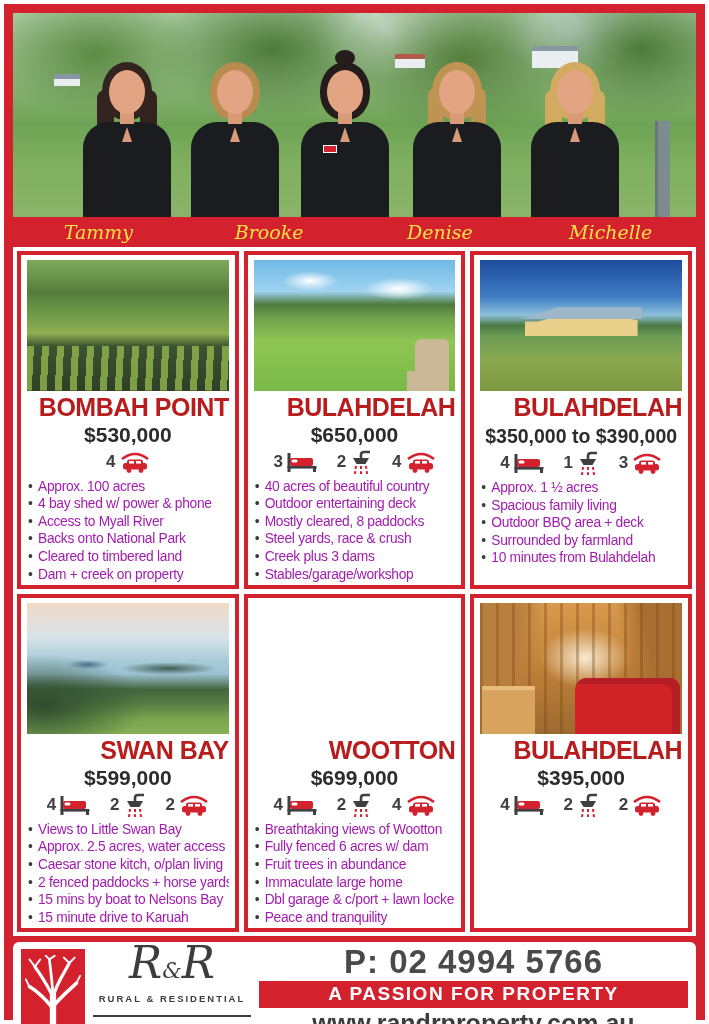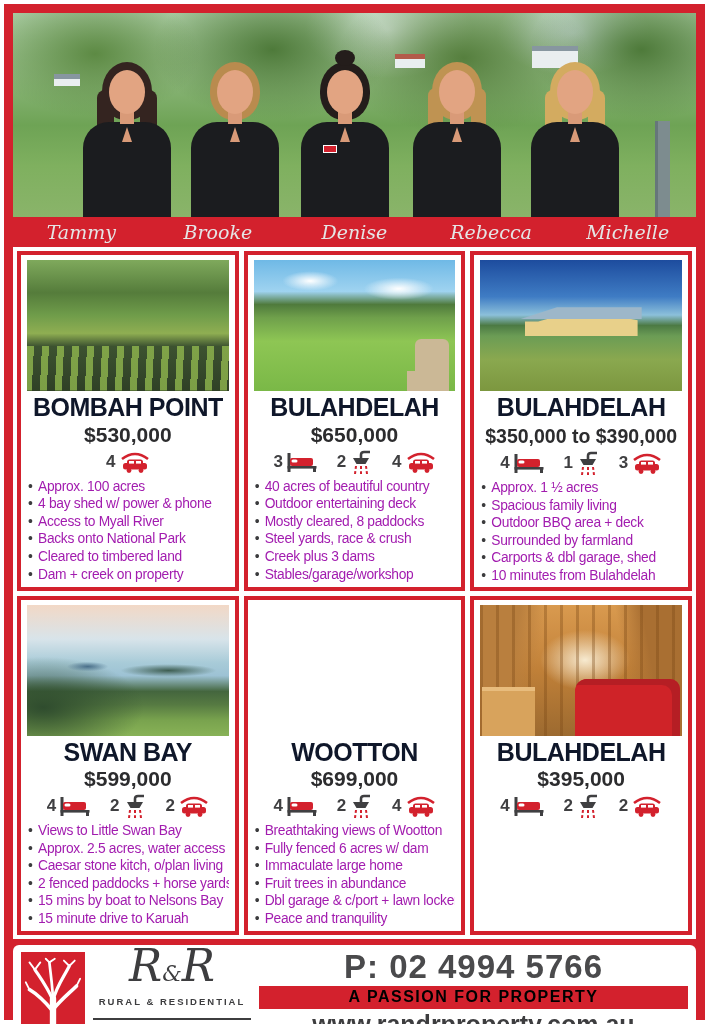--- a/index.html
+++ b/index.html
@@ -32,21 +32,21 @@
   .hair.mid::before { left:-4px; } .hair.mid::after { right:-4px; }
   .hair.bun::before { content:""; position:absolute; top:-12px; left:15px; width:20px; height:16px; border-radius:50%; background:inherit; }
   .head { position:absolute; top:3px; left:30px; width:36px; height:44px; border-radius:50%; background:#e2a482; }
   .neck { position:absolute; top:44px; left:41px; width:14px; height:13px; background:#d99a78; }
   .torso { position:absolute; top:55px; left:4px; width:88px; height:95px; background:#1b1c1f; border-radius:26px 26px 0 0; }
   .keyhole { position:absolute; top:60px; left:43px; width:10px; height:15px; background:#d99a78; clip-path:polygon(50% 0,100% 100%,0 100%); }
   .badge { position:absolute; top:78px; left:26px; width:14px; height:8px; background:#d3212d; border:1px solid #fff; }
 
   
   .names-band { height:30px; display:flex; align-items:center; flex:none; }
-  .name { flex:1; text-align:center; color:#e5e5e5; font-family:"DejaVu Serif", serif; font-style:italic; font-size:19px; }
+  .name { flex:1; text-align:center; color:#fde047; font-family:"DejaVu Serif", serif; font-style:italic; font-size:19px; }
 
   
   .grid-wrap { flex:1; background:#fff; padding:4px; display:grid; grid-template-columns:repeat(3,1fr); grid-template-rows:1fr 1fr; gap:5px; }
   .card { background:#fff; border:4px solid #d3212d; padding:5px 6px 2px; overflow:hidden; }
   .photo { height:131px; width:100%; margin-bottom:3px; position:relative; overflow:hidden; }
   .p1 { background:
       repeating-linear-gradient(93deg, rgba(150,190,80,.75) 0 7px, rgba(150,190,80,0) 7px 15px),
       linear-gradient(180deg,#7fa95c 0%,#557c3b 25%,#6f9c4a 42%,#8fae52 56%,#3c5230 66%,#2f4026 100%);
       background-size:100% 34%,100% 100%; background-position:0 100%,0 0; background-repeat:no-repeat; }
   .p2 { background:
@@ -72,21 +72,21 @@
       linear-gradient(180deg,#1f63c0 0%,#3d80d2 30%,#6aa3de 42%,#5f86a8 48%,#567c3c 56%,#8db44e 70%,#7aa746 100%); }
   .p6 { background:
       repeating-linear-gradient(90deg, rgba(120,70,20,.35) 0 3px, rgba(120,70,20,0) 3px 16px),
       linear-gradient(100deg,#b97f3e 0 18%, rgba(185,127,62,0) 30%),
       linear-gradient(260deg,#a96f32 0 18%, rgba(169,111,50,0) 30%),
       radial-gradient(60px 40px at 52% 42%, #f7ead0 0%, rgba(247,234,208,0) 75%),
       linear-gradient(180deg,#d99a4f 0%,#c98940 34%,#c08038 50%,#9c6a30 100%); }
   .p6::after { content:""; position:absolute; right:2px; bottom:-4px; width:52%; height:46%; background:#cf2328; border-radius:12px 10px 0 0; box-shadow:inset -8px 6px 0 #b51e24; }
   .p6::before { content:""; position:absolute; left:2px; bottom:0; width:26%; height:34%; background:#d8a35c; border-top:4px solid #e8bc7d; }
 
-  .loc { text-align:center; color:#0f172a; font-weight:bold; font-size:25px; letter-spacing:-0.5px; line-height:1.1; }
+  .loc { text-align:right; color:#b91c1c; font-weight:bold; font-size:25px; letter-spacing:-0.5px; line-height:1.1; }
   .price { text-align:center; color:#2c2c2e; font-weight:bold; font-size:21px; line-height:1.1; margin-top:1px; }
   .price.sm { font-size:19.5px; padding-top:3px; }
   .stats { display:flex; justify-content:space-evenly; align-items:center; height:28px; margin:2px 0 1px; }
   .stat { display:flex; align-items:center; gap:4px; color:#3f3f41; font-weight:bold; font-size:17px; }
   .stat svg { display:block; }
   ul.features { list-style:none; margin-top:2px; }
   ul.features li { font-size:13.8px; color:#a21caf; line-height:17.6px; letter-spacing:-0.3px; white-space:nowrap; overflow:hidden; padding-left:11px; position:relative; }
   ul.features li::before { content:"•"; position:absolute; left:1px; top:0; color:#3b3b3d; }
 
   
@@ -94,21 +94,21 @@
   .footer-box { background:#fff; border-radius:6px; height:96px; display:flex; align-items:stretch; padding:7px 8px; gap:8px; }
   .logo-square { flex:none; width:64px; background:#d3212d; display:flex; align-items:flex-end; justify-content:center; }
   .logo-square svg { display:block; }
   .logo-text { flex:none; width:158px; text-align:center; color:#3d3d3f; display:flex; flex-direction:column; justify-content:center; }
   .script-line { font-family:"DejaVu Serif", serif; font-style:italic; font-size:44px; line-height:40px; }
   .script-line .amp { font-size:22px; }
   .logo-sub1 { font-size:9.5px; letter-spacing:2px; font-weight:bold; border-bottom:2px solid #3d3d3f; padding-bottom:11px; margin-top:2px; }
   .logo-sub2 { font-size:15px; letter-spacing:7px; font-weight:bold; padding-top:3px; }
   .contact { flex:1; display:flex; flex-direction:column; justify-content:center; text-align:center; }
   .phone { color:#4a4a4c; font-weight:bold; font-size:33px; line-height:34px; letter-spacing:1px; }
-  .tagline { background:#d3212d; color:#000000; font-weight:bold; font-size:16px; letter-spacing:1.5px; padding:2px 0 3px; margin:2px 0; }
+  .tagline { background:#d3212d; color:#ffffff; font-weight:bold; font-size:19px; letter-spacing:1.5px; padding:2px 0 3px; margin:2px 0; }
   .website { color:#3d3d3f; font-weight:bold; font-size:25px; line-height:26px; }
 </style>
 </head>
 <body>
 
 <div class="page">
 <div class="frame">
 
   <div class="team-photo">
     <div class="house h1"></div>
@@ -152,21 +152,20 @@
       <div class="neck"></div>
       <div class="keyhole"></div>
       <div class="head"></div>
     </div>
   </div>
 
   <div class="names-band">
     <span class="name">Tammy</span>
     <span class="name">Brooke</span>
     <span class="name">Denise</span>
-    <span class="name">Rebecca</span>
     <span class="name">Michelle</span>
   </div>
 
   <div class="grid-wrap">
 
     <div class="card">
       <div class="photo p1"></div>
       <div class="loc">BOMBAH POINT</div>
       <div class="price">$530,000</div>
       <div class="stats">
@@ -283,21 +282,20 @@
                 <circle cx="9" cy="20.5" r="2.4" fill="#d3212d"></circle>
                 <circle cx="21" cy="20.5" r="2.4" fill="#d3212d"></circle>
               </svg>
             </span>
       </div>
       <ul class="features">
         <li>Approx. 1 ½ acres</li>
         <li>Spacious family living</li>
         <li>Outdoor BBQ area + deck</li>
         <li>Surrounded by farmland</li>
-        <li>Carports &amp; dbl garage, shed</li>
         <li>10 minutes from Bulahdelah</li>
       </ul>
     </div>
 
     <div class="card">
       <div class="photo p4"></div>
       <div class="loc">SWAN BAY</div>
       <div class="price">$599,000</div>
       <div class="stats">
         <span class="stat">
@@ -383,22 +381,22 @@
                 <rect x="9" y="11" width="5" height="2.6" fill="#fff"></rect>
                 <rect x="16" y="11" width="5" height="2.6" fill="#fff"></rect>
                 <circle cx="9" cy="20.5" r="2.4" fill="#d3212d"></circle>
                 <circle cx="21" cy="20.5" r="2.4" fill="#d3212d"></circle>
               </svg>
             </span>
       </div>
       <ul class="features">
         <li>Breathtaking views of Wootton</li>
         <li>Fully fenced 6 acres w/ dam</li>
+        <li>Fruit trees in abundance</li>
         <li>Immaculate large home</li>
-        <li>Fruit trees in abundance</li>
         <li>Dbl garage &amp; c/port + lawn locker</li>
         <li>Peace and tranquility</li>
       </ul>
     </div>
 
     <div class="card">
       <div class="photo p6"></div>
       <div class="loc">BULAHDELAH</div>
       <div class="price">$395,000</div>
       <div class="stats">

